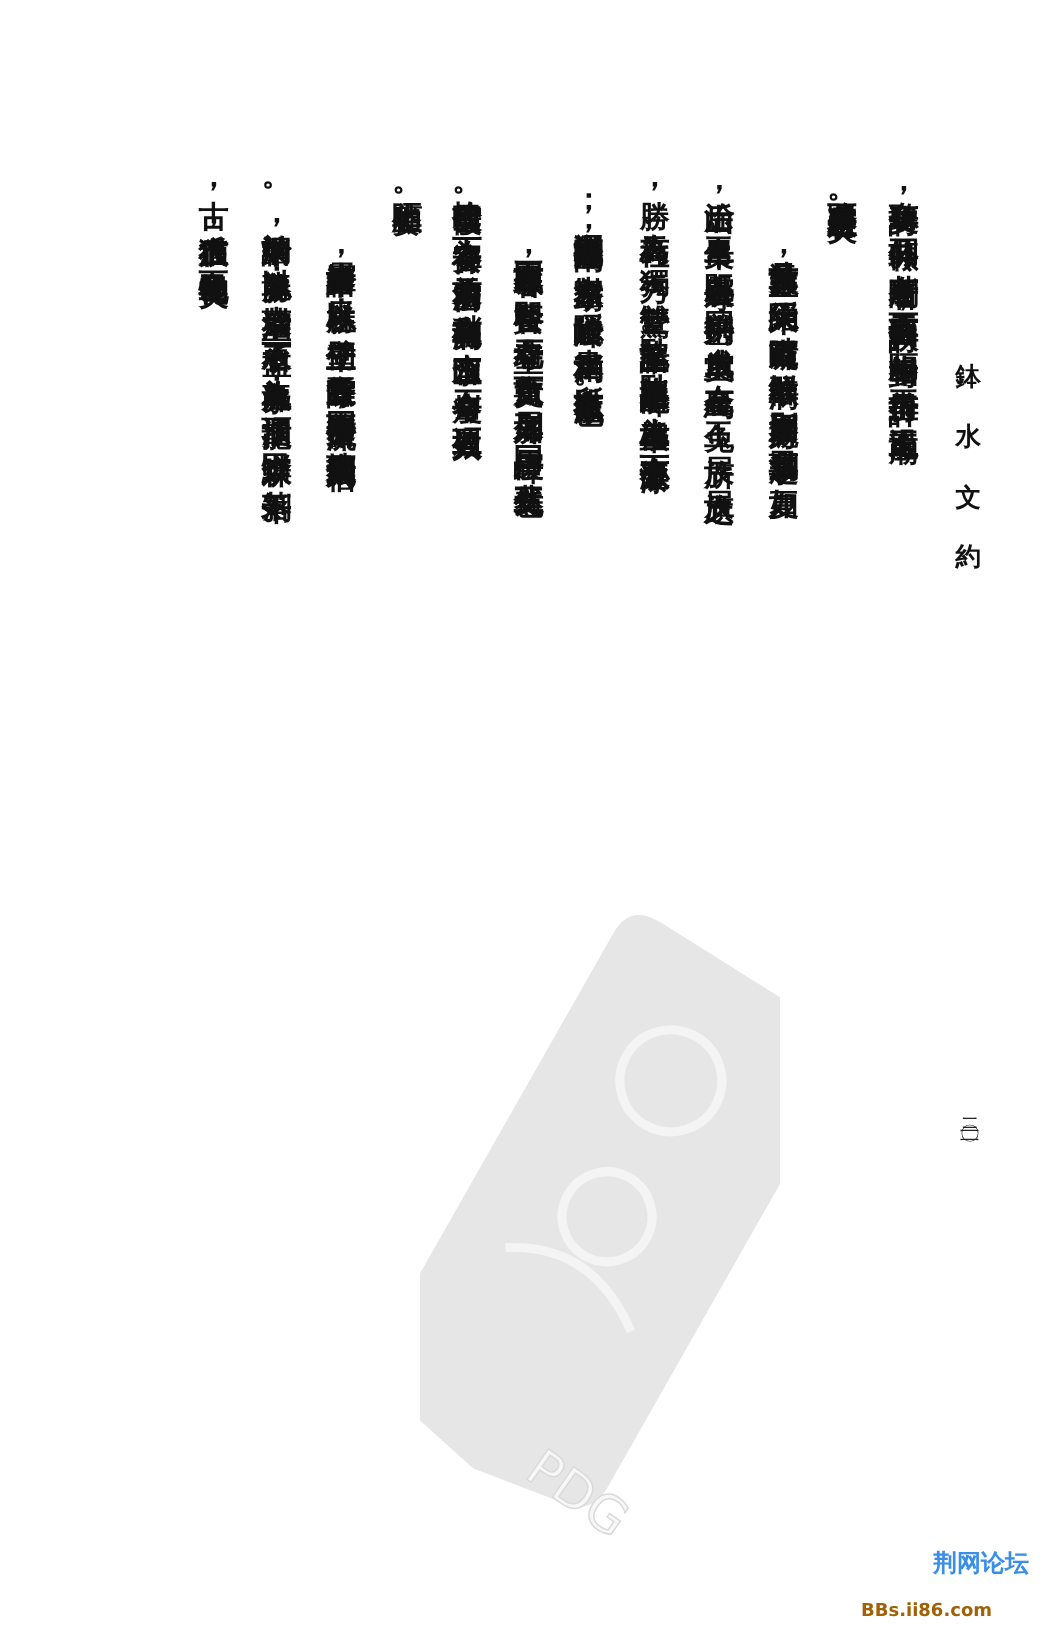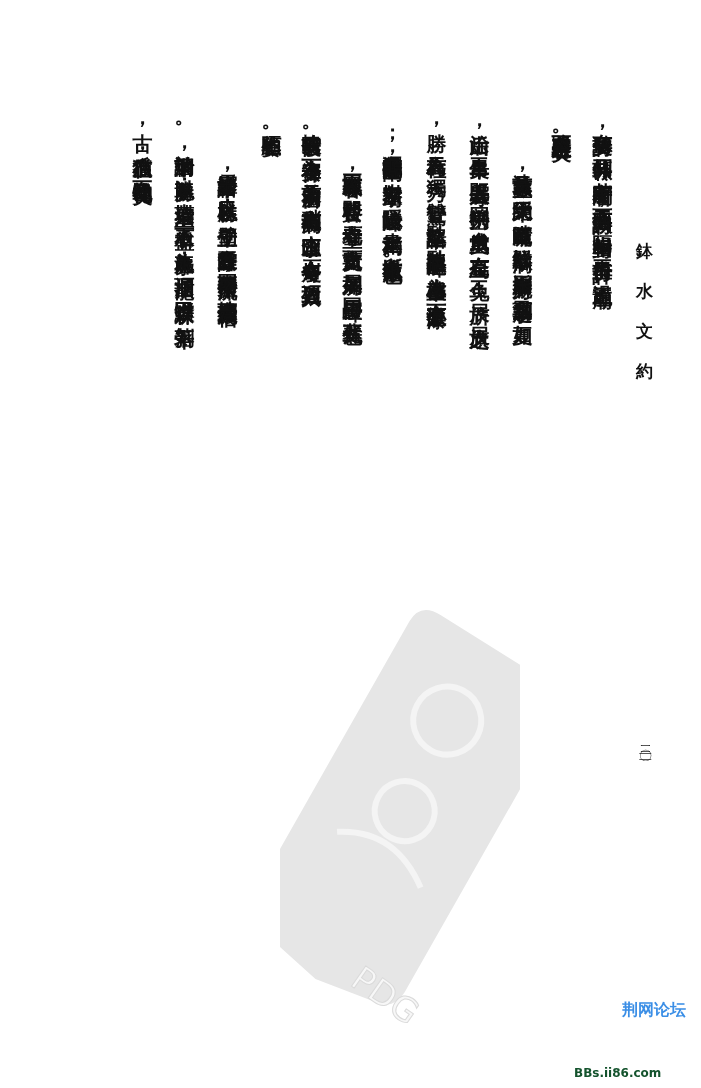--- a/index.html
+++ b/index.html
@@ -20,21 +20,21 @@
     font-size:17px; line-height:18px; letter-spacing:40px; color:#111; white-space:nowrap;
   }
   .pagenum {
     position:absolute; left:638px; top:736px;
     writing-mode: vertical-rl; text-orientation: upright;
     font-family:"DejaVu Serif", serif;
     font-size:13px; line-height:14px; letter-spacing:3px; color:#222; white-space:nowrap;
   }
   .stamp { position:absolute; left:280px; top:600px; width:240px; height:440px; pointer-events:none; }
   .site { position:absolute; font-family:"DejaVu Sans", sans-serif; white-space:nowrap; }
-  .site-name { left:622px; top:1000px; font-size:16px; font-weight:bold; }
+  .site-name { left:622px; top:1032px; font-size:16px; font-weight:bold; }
   .site-url { left:574px; top:1066px; font-size:12px; font-weight:bold; }
 </style>
 </head>
 <body>
 
 <div class="page">
 
   <svg class="stamp" viewBox="0 0 240 440">
     <g transform="rotate(28 120 220)">
       <path d="M60 20 L200 30 Q215 32 214 48 L205 370 Q204 390 185 392 L120 400 L40 380 Q25 376 26 360 L35 40 Q36 18 60 20 Z" fill="#e6e6e6"></path>
@@ -55,14 +55,14 @@
   <div class="col" style="left:426px;">勝，右為天柱、獨秀、雙鸞、臥龍諸峯。臥龍峯一名臥龍嶂，上為重樓峯，下有小龍湫瀑</div>
   <div class="col" style="left:382px;">；瀑在獨秀挖闔二峯間，岩壑深窈，隱於嶂陰，水量稍渴，所以名在大龍湫下也。</div>
   <div class="col indent" style="left:342px;">更右曰藏珠谷，即棲賢谷，寺北石壁，廣數百丈，展列如屏，曰屏霞嶂，斐然五色，</div>
   <div class="col" style="left:301px;">掩映雲霞。下為安禪谷，前為天窗洞，稍右為龍鼻洞，山杳水匯，石瘦峯奇，迴巧效異，</div>
   <div class="col" style="left:261px;">顧眄生姿。</div>
   <div class="col indent" style="left:217px;">靈岩於諸峯中，以天柱勝；壁立千仞，聳矗雲際，走岡巒而俯衆流，挾光景而灑列宿</div>
   <div class="col" style="left:174px;">。於諸洞中，以龍鼻勝；岩葉壁溜，下承石盤，為龍鼻水；洞頂插龍，鱗甲森森，剝落千</div>
   <div class="col" style="left:132px;">古，爪痕猶在，而神物已化矣。</div>
 
   <div class="site site-name" style="color:#3a8ee6;">荆网论坛</div>
-  <div class="site site-url" style="color:#14532d;">BBs.ii86.com</div>
+  <div class="site site-url" style="color:#a16207;">BBs.ii86.com</div>
 </div>
 
 </body></html>

